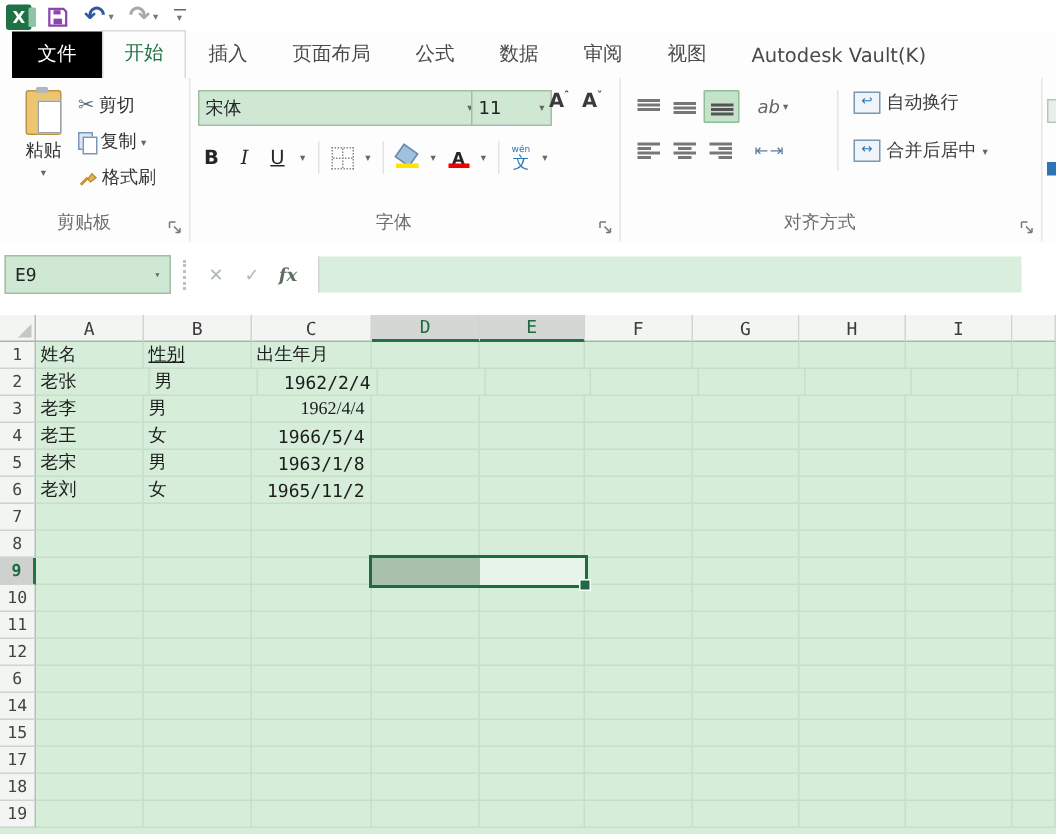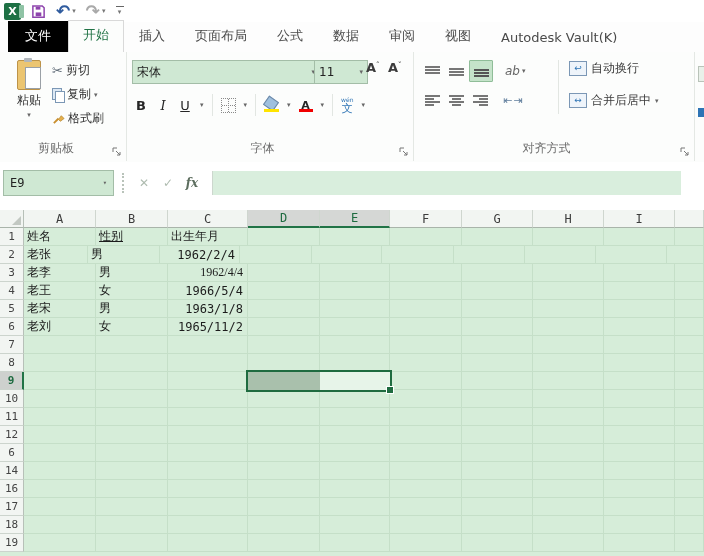--- a/index.html
+++ b/index.html
@@ -337,21 +337,21 @@
         <div class="cell txt" style="width: 72px;"></div>
         <div class="cell txt" style="width: 70px;"></div>
         <div class="cell txt" style="width: 72px;"></div>
         <div class="cell txt" style="width: 71px;"></div>
         <div class="cell txt" style="width: 71px;"></div>
         <div class="cell txt" style="width: 71px;"></div>
         <div class="cell txt" style="flex: 1 1 0%;"></div>
       </div>
       <div class="grow">
         <div class="rh">2</div>
-        <div class="cell txt" style="width: 64px;">老张</div>
+        <div class="cell txt" style="width: 76px;">老张</div>
         <div class="cell txt" style="width: 72px;">男</div>
         <div class="cell num" style="width: 80px;">1962/2/4</div>
         <div class="cell txt" style="width: 72px;"></div>
         <div class="cell txt" style="width: 70px;"></div>
         <div class="cell txt" style="width: 72px;"></div>
         <div class="cell txt" style="width: 71px;"></div>
         <div class="cell txt" style="width: 71px;"></div>
         <div class="cell txt" style="width: 71px;"></div>
         <div class="cell txt" style="flex: 1 1 0%;"></div>
       </div>
@@ -505,21 +505,21 @@
         <div class="cell txt" style="width: 80px;"></div>
         <div class="cell txt" style="width: 72px;"></div>
         <div class="cell txt" style="width: 70px;"></div>
         <div class="cell txt" style="width: 72px;"></div>
         <div class="cell txt" style="width: 71px;"></div>
         <div class="cell txt" style="width: 71px;"></div>
         <div class="cell txt" style="width: 71px;"></div>
         <div class="cell txt" style="flex: 1 1 0%;"></div>
       </div>
       <div class="grow">
-        <div class="rh">16</div>
+        <div class="rh">15</div>
         <div class="cell txt" style="width: 72px;"></div>
         <div class="cell txt" style="width: 72px;"></div>
         <div class="cell txt" style="width: 80px;"></div>
         <div class="cell txt" style="width: 72px;"></div>
         <div class="cell txt" style="width: 70px;"></div>
         <div class="cell txt" style="width: 72px;"></div>
         <div class="cell txt" style="width: 71px;"></div>
         <div class="cell txt" style="width: 71px;"></div>
         <div class="cell txt" style="width: 71px;"></div>
         <div class="cell txt" style="flex: 1 1 0%;"></div>

